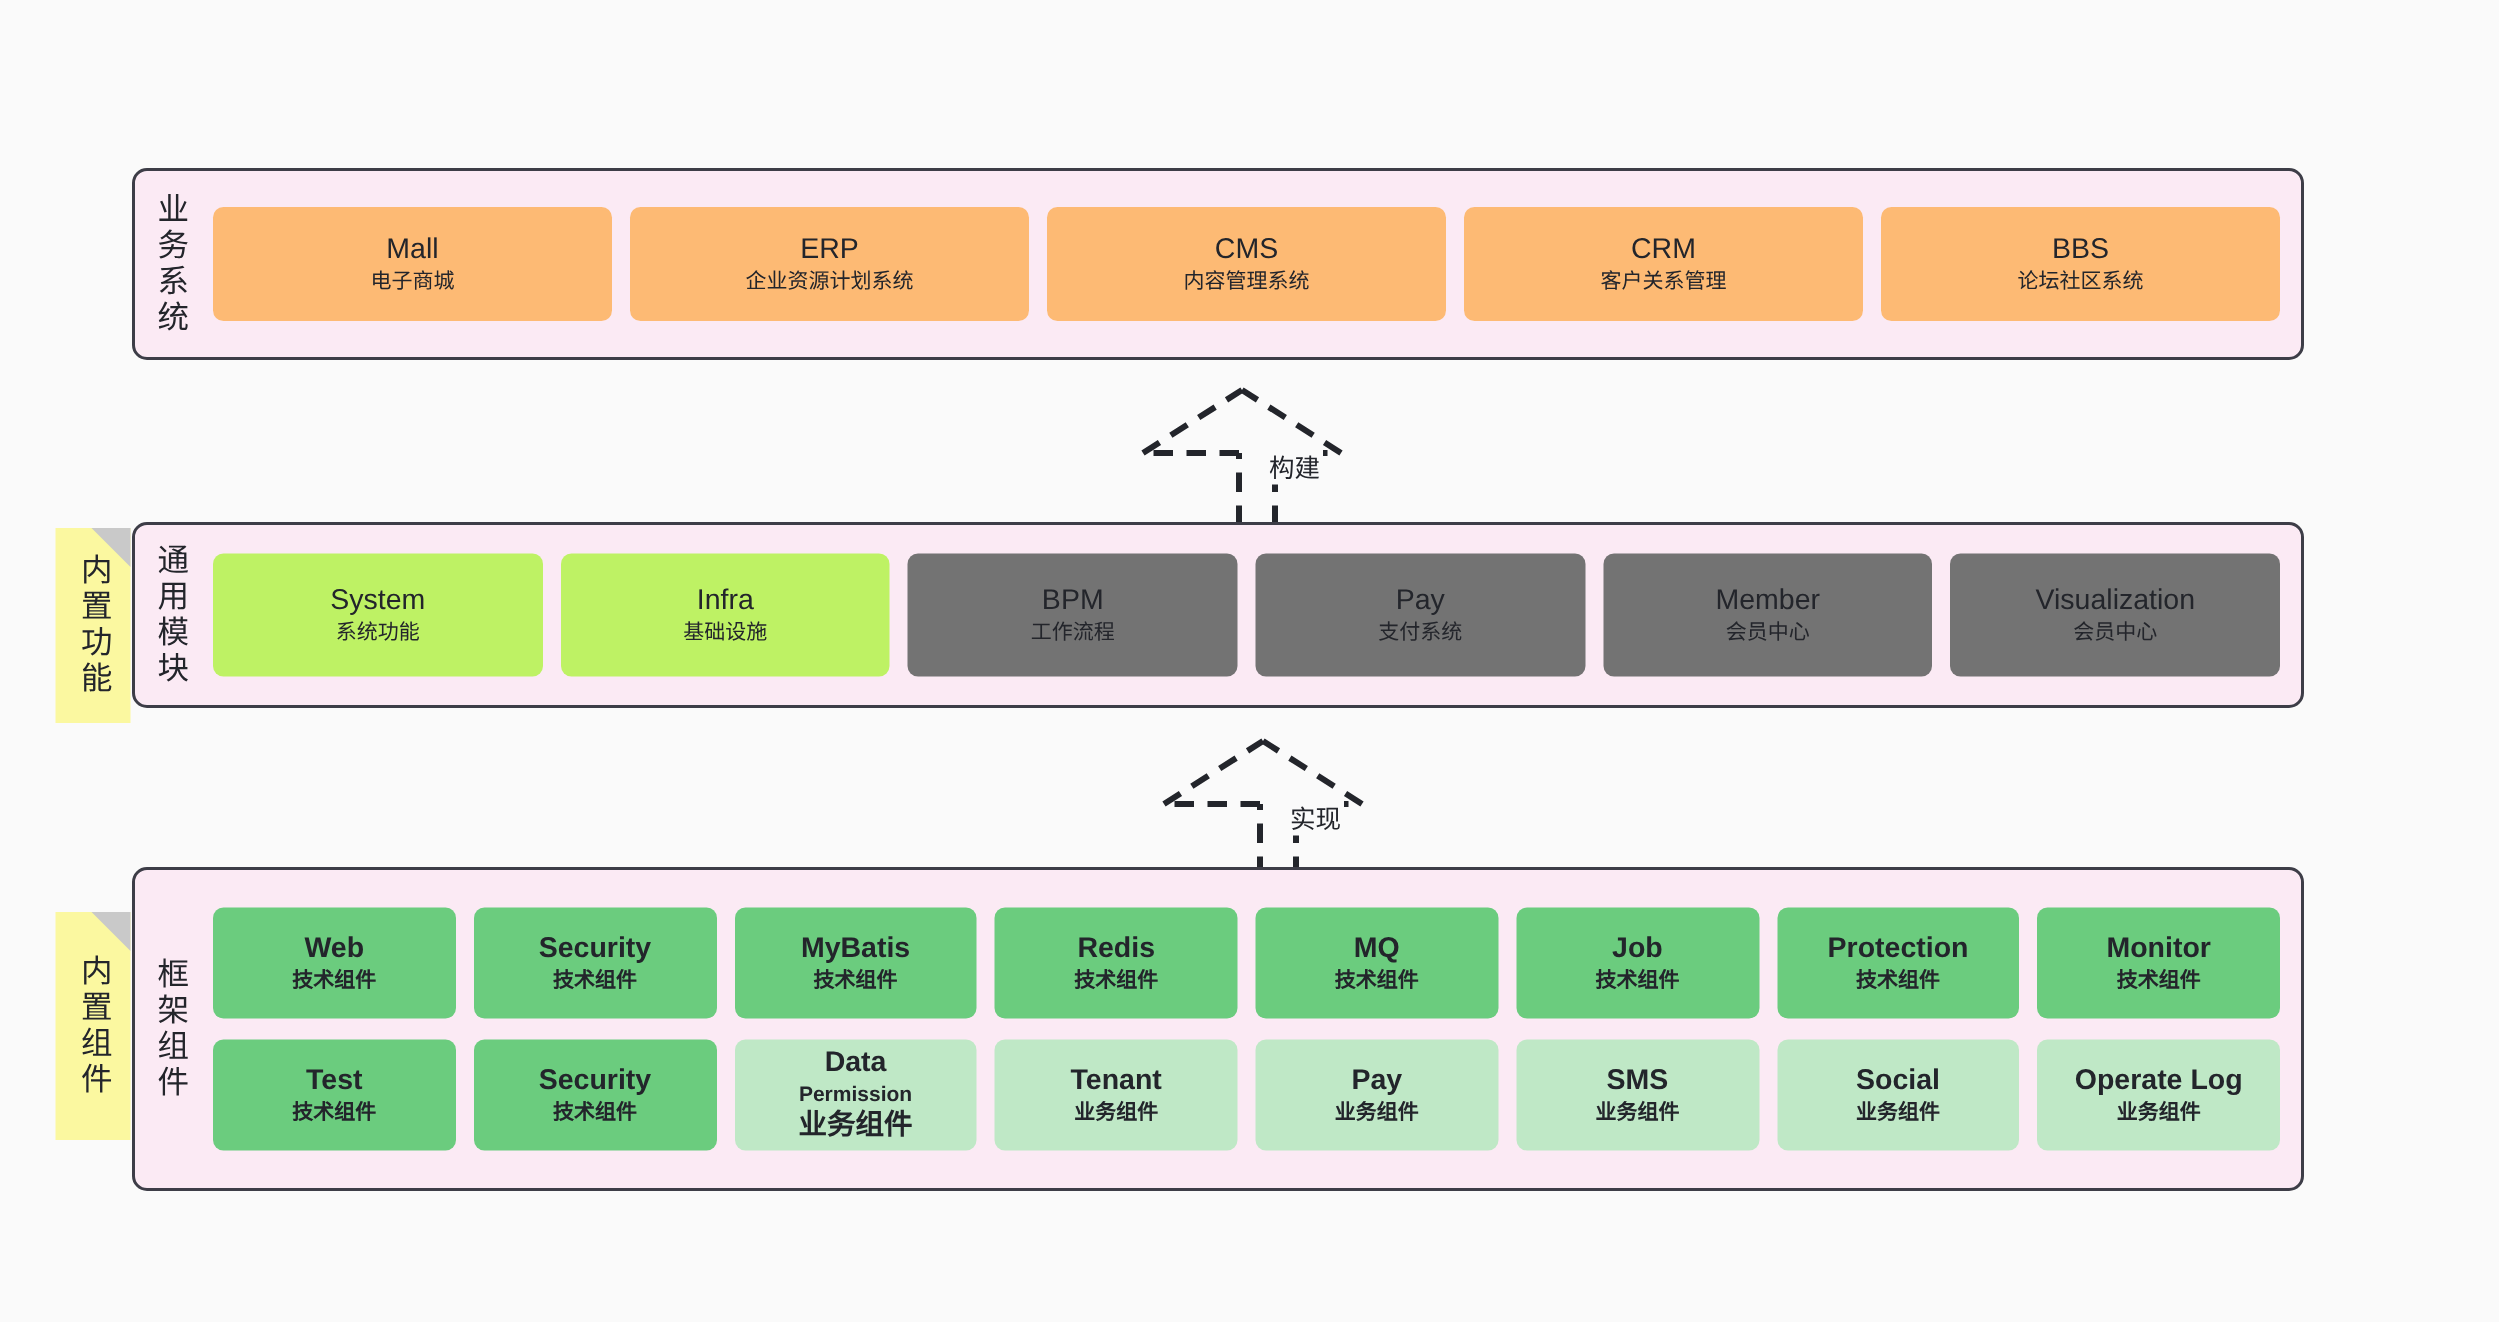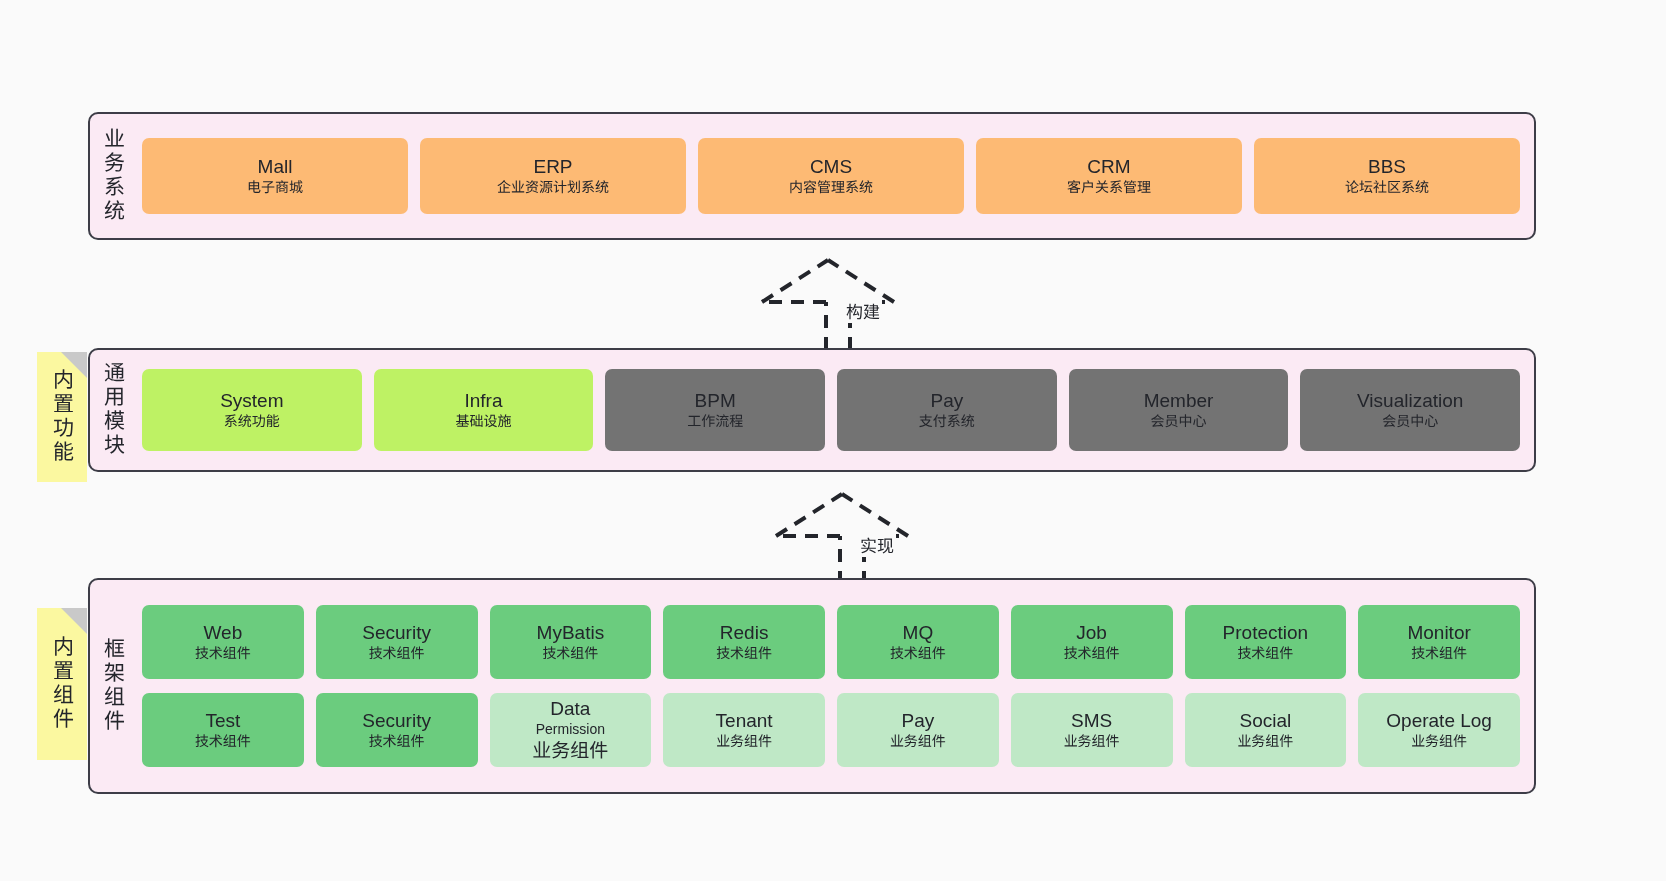--- a/index.html
+++ b/index.html
@@ -53,20 +53,21 @@
     flex-direction: column;
     justify-content: center;
     gap: 14px;
     padding: 14px 14px 14px 6px;
   }
   .row {
     display: flex;
     width: 100%;
     gap: 12px;
     align-items: stretch;
+    font-weight: bold;
   }
 
   
   .card {
     flex: 1 1 0;
     border-radius: 7px;
     display: flex;
     flex-direction: column;
     align-items: center;
     justify-content: center;

